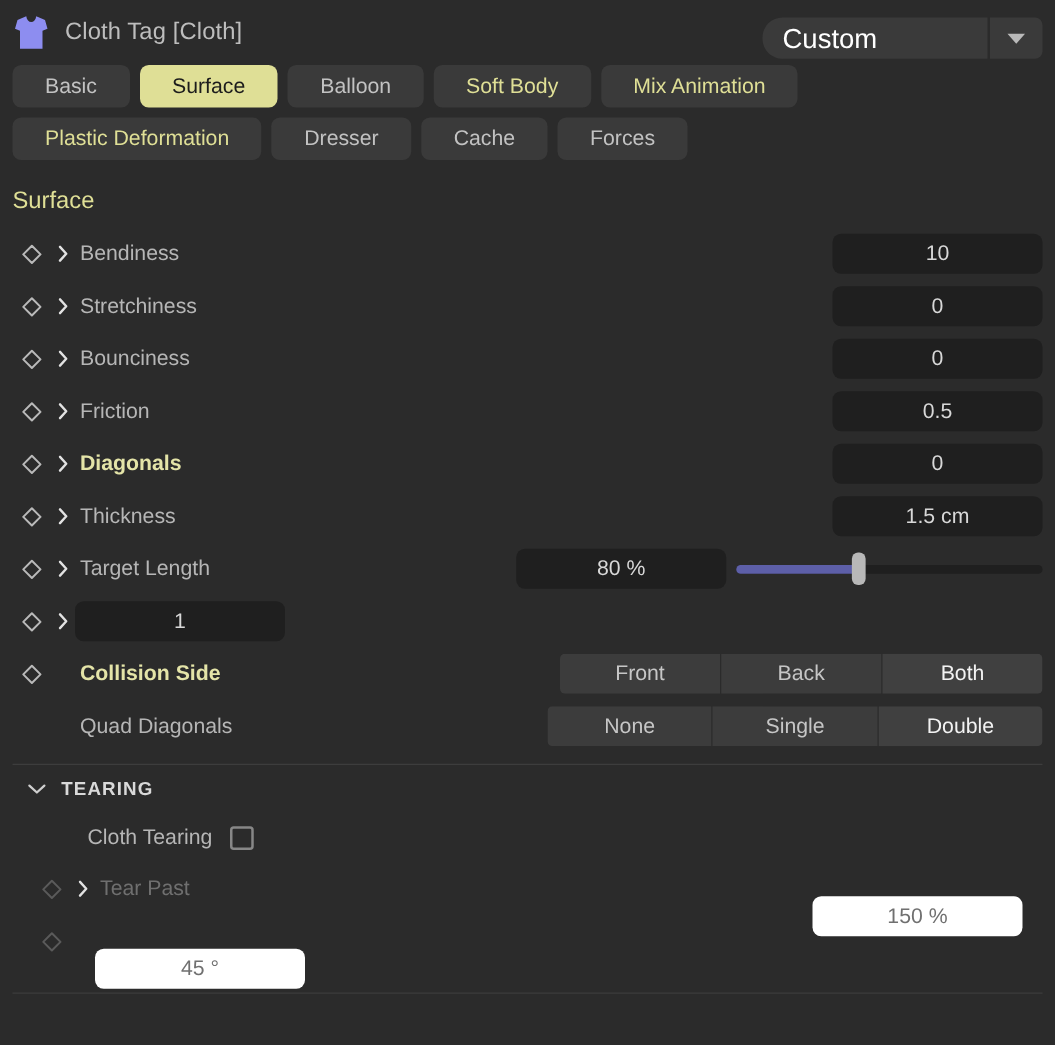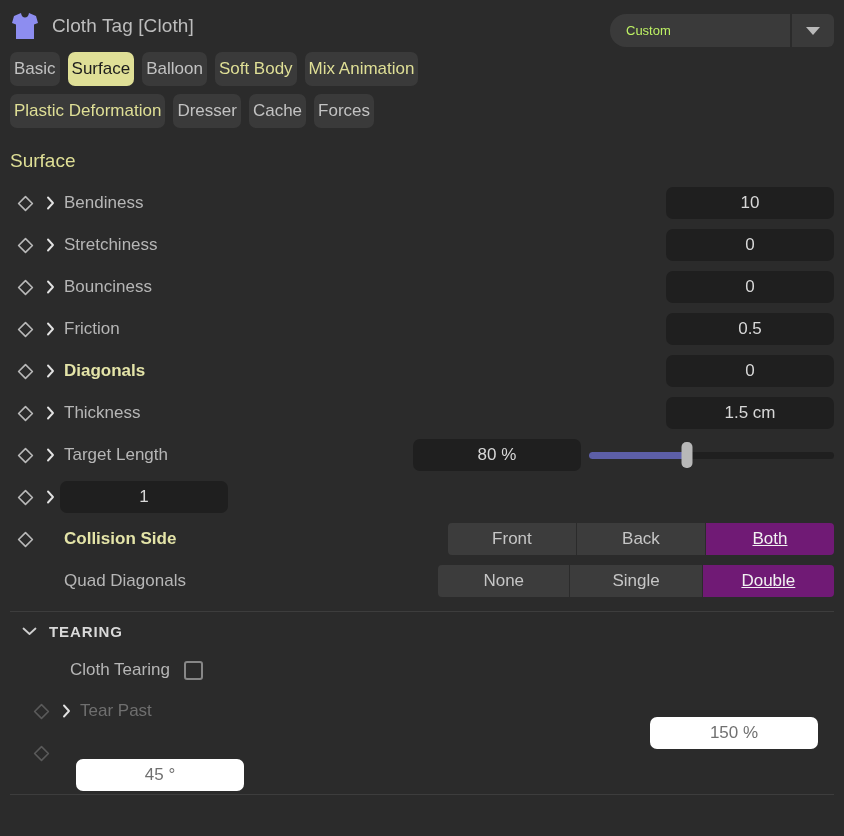--- a/index.html
+++ b/index.html
@@ -48,22 +48,22 @@
     height: 33px;
     align-items: stretch;
   }
   .preset-field {
     width: 180px;
     background: #3a3a3a;
     border-radius: 16px 0 0 16px;
     display: flex;
     align-items: center;
     padding-left: 16px;
-    font-size: 13px;
-    color: #bef264;
+    font-size: 22px;
+    color: #ffffff;
   }
   .preset-arrow {
     width: 42px;
     margin-left: 2px;
     background: #3a3a3a;
     border-radius: 0 6px 6px 0;
     display: flex;
     align-items: center;
     justify-content: center;
   }
@@ -77,21 +77,21 @@
   
   .tabrow {
     display: flex;
     gap: 8px;
     padding: 0 10px;
     margin-bottom: 8px;
     flex-wrap: nowrap;
   }
   .tab {
     height: 34px;
-    padding: 0 4px;
+    padding: 0 26px;
     border-radius: 7px;
     background: #3a3a3a;
     color: #c2c2c2;
     font-size: 17px;
     display: flex;
     align-items: center;
     justify-content: center;
     white-space: nowrap;
     cursor: pointer;
   }
@@ -194,36 +194,34 @@
   }
 
   
   .seg {
     flex: 1 1 auto;
     display: flex;
     height: 32px;
     border-radius: 4px;
     overflow: hidden;
     gap: 1px;
-    justify-content: flex-end;
   }
   .seg-opt {
     flex: 1 1 0;
     background: #3c3c3c;
     color: #c6c6c6;
     font-size: 17px;
     display: flex;
     align-items: center;
     justify-content: center;
     cursor: pointer;
   }
   .seg-opt.sel {
-    background: #701a75;
+    background: #404040;
     color: #f2f2f2;
-    text-decoration: underline;
   }
 
   .row.no-kf .plabel { padding-left: 4px; }
 
   
   .sep {
     height: 1px;
     background: #3d3d3d;
     margin: 9px 10px 0 10px;
   }

